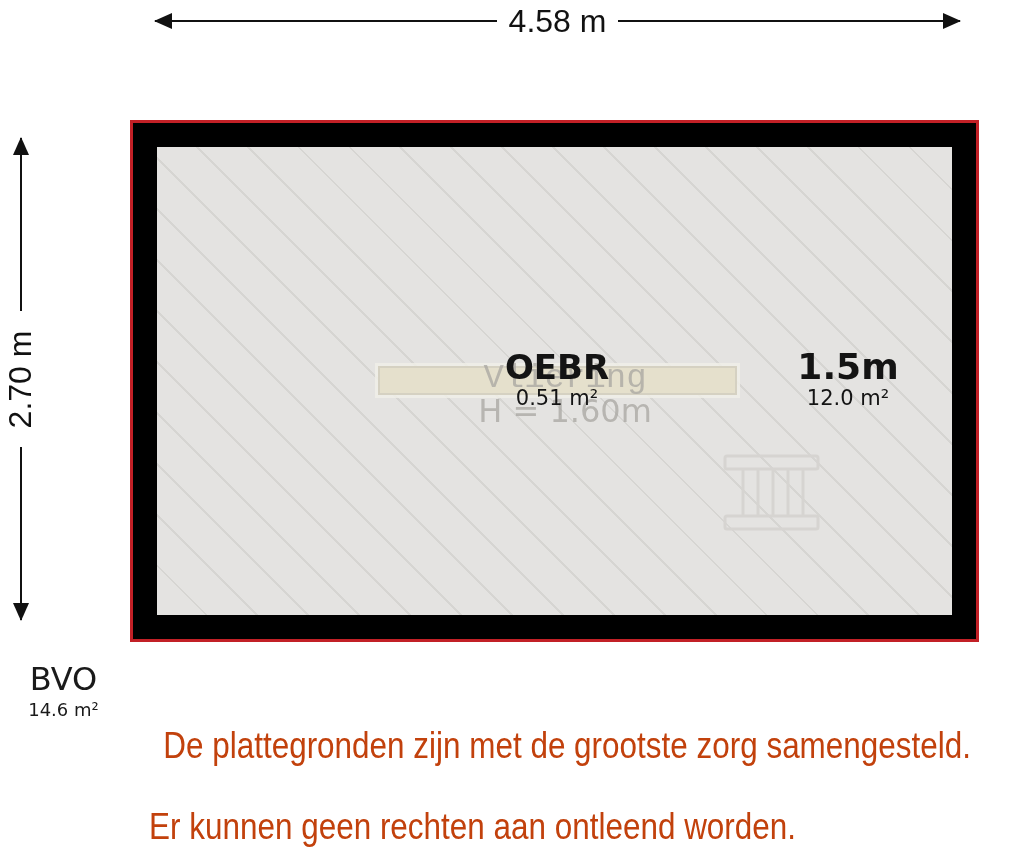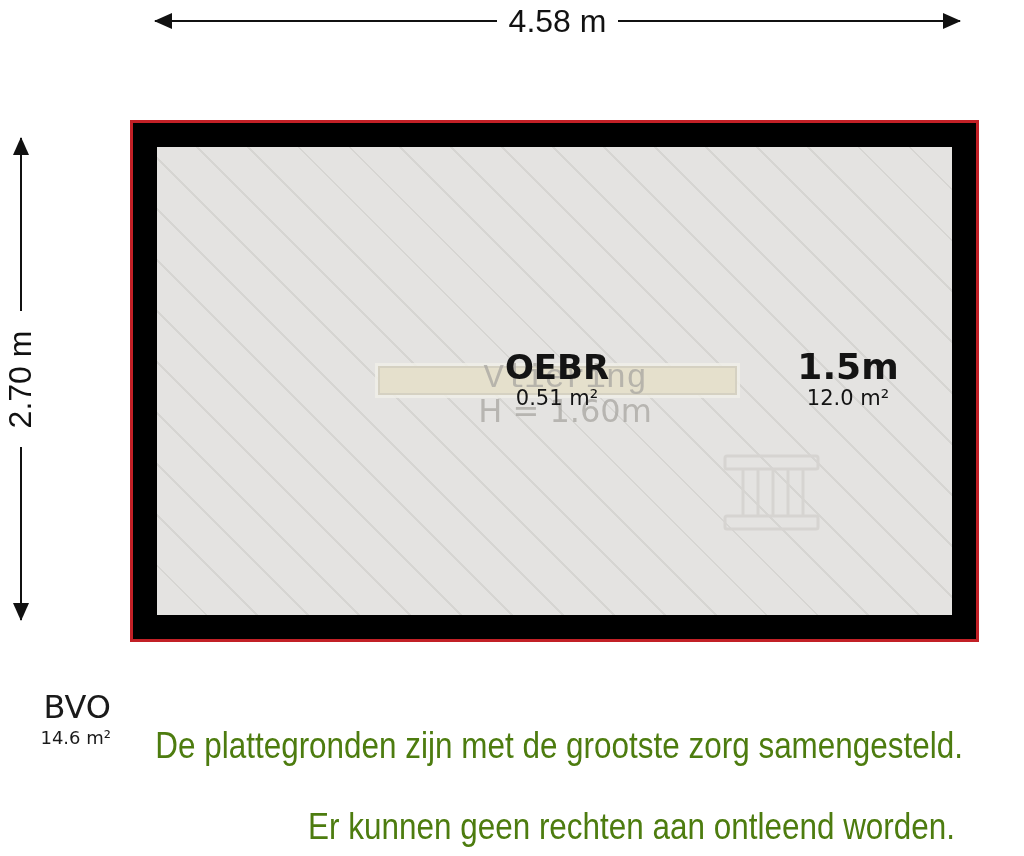--- a/index.html
+++ b/index.html
@@ -52,27 +52,27 @@
   .room-faded .rf-h{font-size:32px;line-height:30px;}
 
   .area-label{position:absolute;text-align:center;transform:translateX(-50%);white-space:nowrap;}
   .area-label .t{font-size:34px;line-height:36px;color:#141414;font-weight:bold;}
   .area-label .a{font-size:21px;line-height:26px;color:#141414;}
   .area-label.oebr{left:400px;top:202px;}
   .area-label.right{left:691px;top:202px;}
   .area-label.right .t{font-size:36px;}
 
   
-  .bvo{position:absolute;left:16px;top:688px;width:95px;text-align:right;}
+  .bvo{position:absolute;left:16px;top:660px;width:95px;text-align:center;}
   .bvo .t{font-size:32px;line-height:38px;}
   .bvo .a{font-size:18px;line-height:24px;}
 
   
-  .disclaimer{position:absolute;left:84px;right:10px;text-align:right;
-    font-family:"Liberation Sans",sans-serif;color:#4d7c0f;}
+  .disclaimer{position:absolute;left:92px;right:10px;text-align:left;
+    font-family:"Liberation Sans",sans-serif;color:#c2410c;}
   .disclaimer .line{display:inline-block;font-size:37px;transform:scaleX(.85);
     transform-origin:center;white-space:nowrap;}
   .disclaimer.one{top:725px;}
   .disclaimer.two{top:806px;}
 </style>
 </head>
 <body>
 
 <div class="stage">
 

